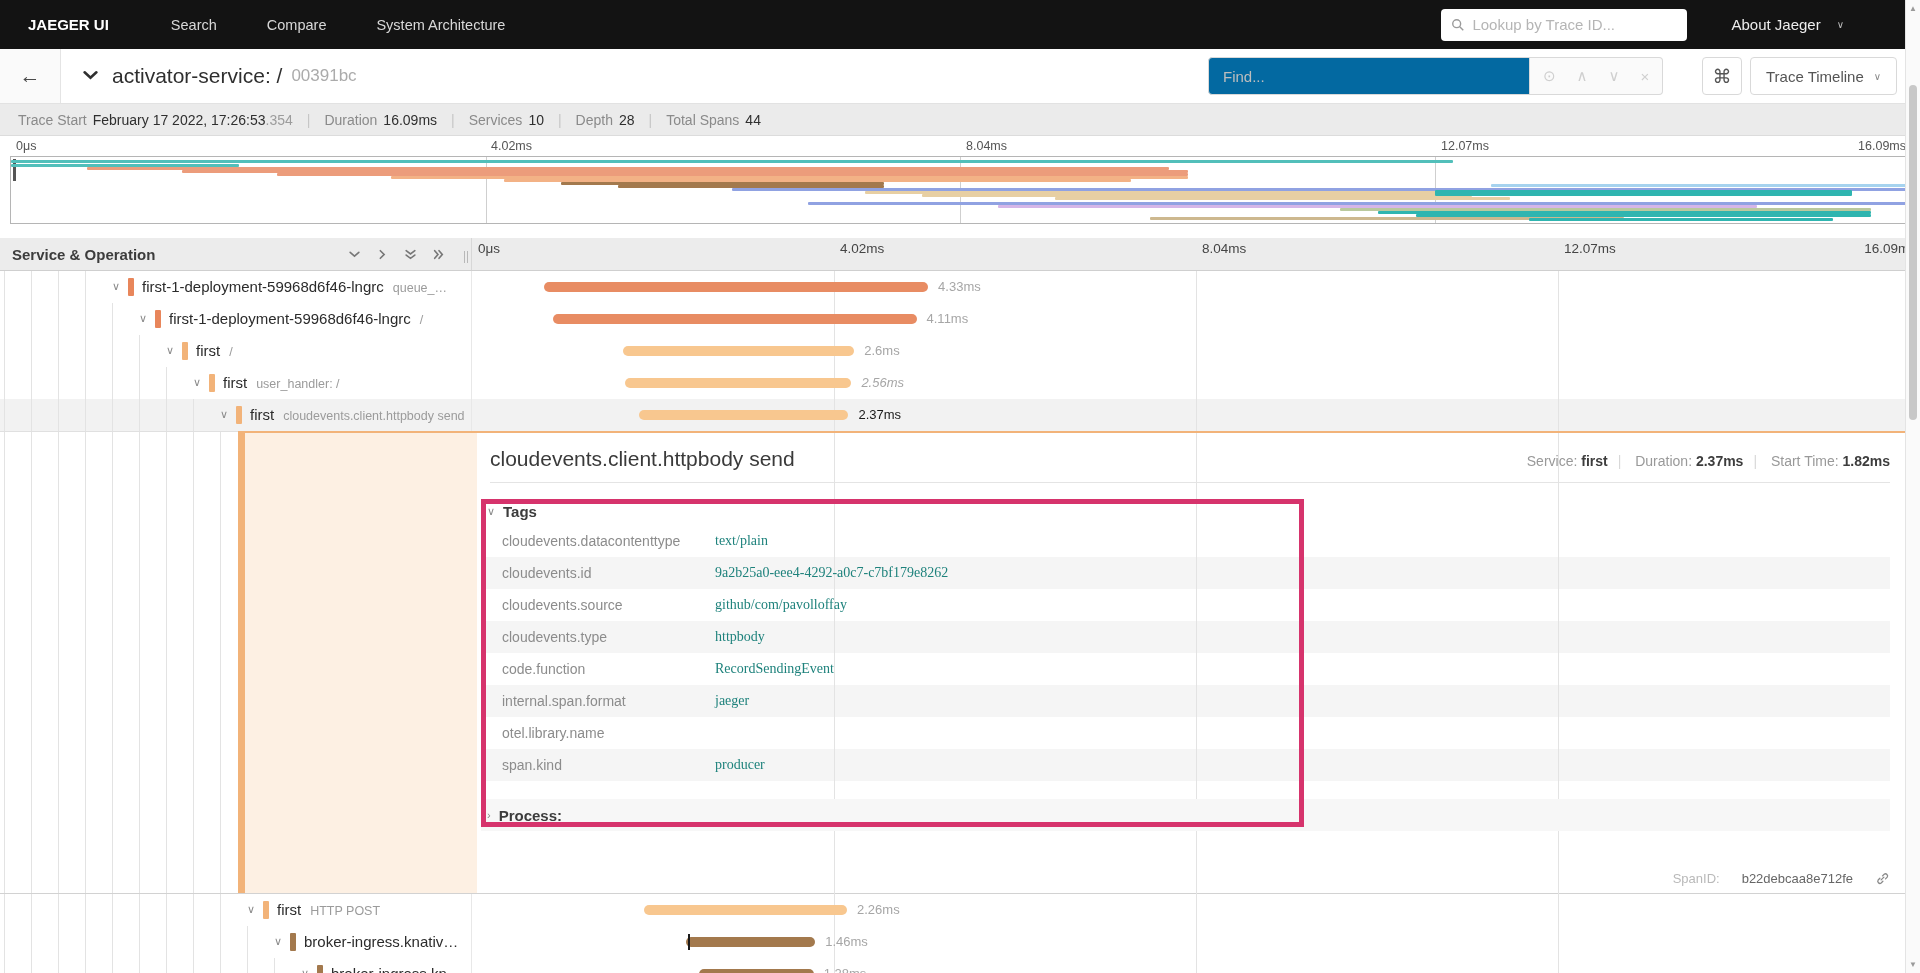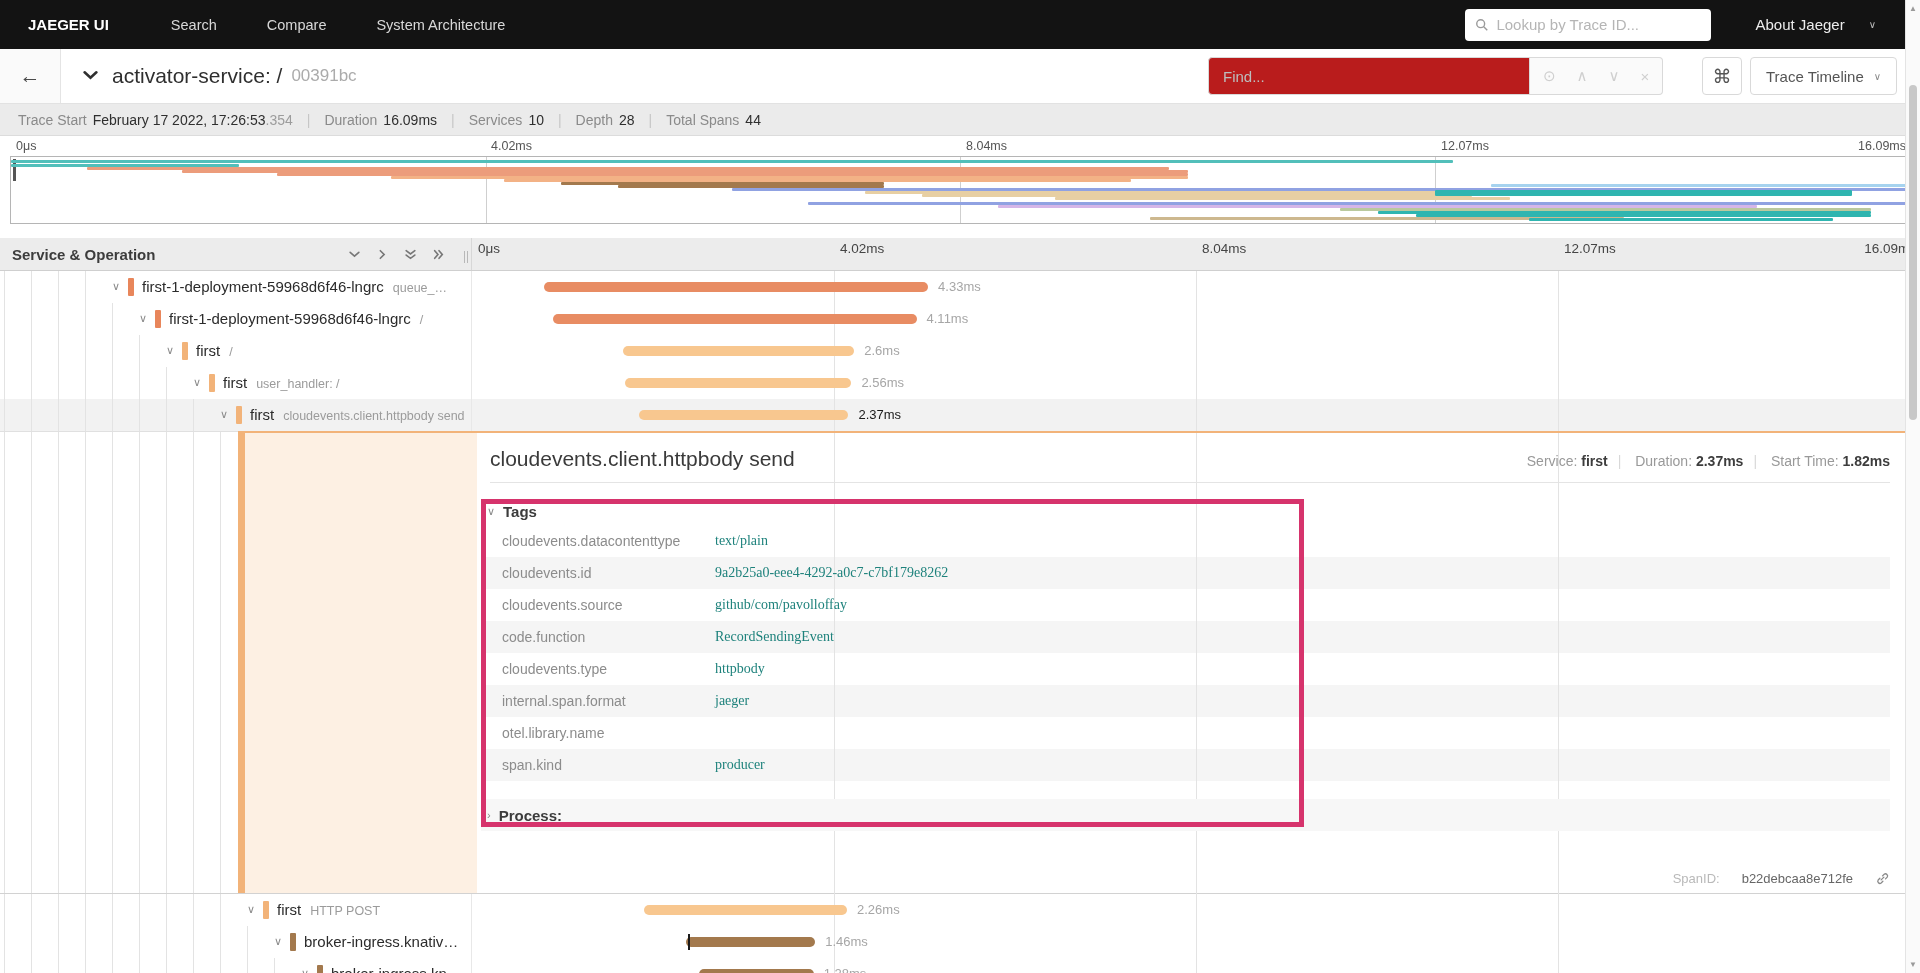--- a/index.html
+++ b/index.html
@@ -6,31 +6,31 @@
   body{width:1920px;height:973px;overflow:hidden;position:relative;background:#fff;
        font-family:"Liberation Sans",sans-serif;-webkit-font-smoothing:antialiased}
   
   .topbar{height:49px;background:#131313;display:flex;align-items:center;padding:0 0 0 28px;box-sizing:border-box}
   .brand{color:#fff;font-weight:bold;font-size:15px;margin-right:62px;white-space:nowrap}
   .nav-item{color:#d8d8d8;font-size:14.5px;margin-right:50px;white-space:nowrap}
   .nav-spacer{flex:1}
   .trace-lookup{width:246px;height:32px;background:#fff;border-radius:4px;display:flex;align-items:center;
                 padding:0 10px;box-sizing:border-box;margin-right:44px}
   .trace-lookup .ph{color:#b5b5b5;font-size:15px;margin-left:7px;white-space:nowrap}
-  .about{color:#ececec;font-size:15px;display:flex;align-items:center;gap:24px;margin-right:44px;white-space:nowrap}
+  .about{color:#ececec;font-size:15px;display:flex;align-items:center;gap:16px;margin-right:76px;white-space:nowrap}
   .caret{font-size:10px;color:#bbb}
   
   .trace-header{height:54px;display:flex;align-items:center;border-bottom:1px solid #e2e2e2;position:relative;background:#fff}
   .back-cell{width:61px;height:100%;background:#fafafa;border-right:1px solid #e4e4e4;display:flex;
              align-items:center;justify-content:center;font-size:21px;color:#4a4a4a;box-sizing:border-box}
   .th-chev{margin:0 14px 0 22px;color:#2f2f2f}
   .trace-title{font-size:21px;color:#2f2f2f;white-space:nowrap}
   .trace-id{color:#ababab;font-size:17px;margin-left:9px}
   .find-group{position:absolute;left:1208px;top:8px;height:38px;display:flex}
-  .find-input{width:322px;border:1px solid #d9d9d9;border-radius:4px 0 0 4px;background:#b91c1c;display:flex;
+  .find-input{width:322px;border:1px solid #d9d9d9;border-radius:4px 0 0 4px;background:#0369a1;display:flex;
               align-items:center;padding:0 14px;color:#bdbdbd;font-size:15px;box-sizing:border-box}
   .find-icons{border:1px solid #d9d9d9;border-left:0;border-radius:0 4px 4px 0;background:#fafafa;display:flex;
               align-items:center;padding:0 13px;gap:21px;color:#cfcfcf;font-size:15px}
   .cmd-btn{position:absolute;left:1702px;top:8px;width:40px;height:38px;border:1px solid #d9d9d9;border-radius:4px;
            display:flex;align-items:center;justify-content:center;font-size:19px;color:#555;box-sizing:border-box;background:#fff}
   .view-btn{position:absolute;left:1750px;top:8px;height:38px;border:1px solid #d9d9d9;border-radius:4px;display:flex;
             align-items:center;padding:0 15px;gap:10px;font-size:15px;color:#555;box-sizing:border-box;background:#fff}
   
   .meta-bar{height:32px;background:#ebebeb;border-bottom:1px solid #dcdcdc;display:flex;align-items:center;
             padding:0 18px;font-size:14px;box-sizing:border-box;white-space:nowrap}
@@ -295,21 +295,21 @@
       </div>
       <div class="span-row">
         <div class="name-cell">
           <div class="guides" style="width: 185px;"></div>
           <span class="row-chev" style="left: 193px;">∨</span>
           <span class="chip" style="left: 209px; background: rgb(242, 179, 121);"></span>
           <div class="row-text" style="padding-left: 223px;"><span>first</span><span class="row-op">user_handler: /</span></div>
         </div>
         <div class="bar-cell">
           <div class="bar" style="left: 10.6%; width: 15.6%; background: rgb(248, 199, 143);"></div>
-          <div class="bar-label" style="left: calc(26.2% + 10px);">2.56ms</div>
+          <div class="bar-label" style="left: calc(26.2% + 10px); font-style: italic;">2.56ms</div>
         </div>
       </div>
       <div class="span-row selected">
         <div class="name-cell">
           <div class="guides" style="width: 212px;"></div>
           <span class="row-chev" style="left: 220px;">∨</span>
           <span class="chip" style="left: 236px; background: rgb(242, 179, 121);"></span>
           <div class="row-text" style="padding-left: 250px;"><span>first</span><span class="row-op">cloudevents.client.httpbody send</span></div>
         </div>
         <div class="bar-cell">
@@ -348,26 +348,26 @@
           </div>
           <div class="tag-row">
             <span class="tag-key">cloudevents.id</span>
             <span class="tag-val">9a2b25a0-eee4-4292-a0c7-c7bf179e8262</span>
           </div>
           <div class="tag-row">
             <span class="tag-key">cloudevents.source</span>
             <span class="tag-val">github/com/pavolloffay</span>
           </div>
           <div class="tag-row">
+            <span class="tag-key">cloudevents.type</span>
+            <span class="tag-val">httpbody</span>
+          </div>
+          <div class="tag-row">
             <span class="tag-key">code.function</span>
             <span class="tag-val">RecordSendingEvent</span>
-          </div>
-          <div class="tag-row">
-            <span class="tag-key">cloudevents.type</span>
-            <span class="tag-val">httpbody</span>
           </div>
           <div class="tag-row">
             <span class="tag-key">internal.span.format</span>
             <span class="tag-val">jaeger</span>
           </div>
           <div class="tag-row">
             <span class="tag-key">otel.library.name</span>
           </div>
           <div class="tag-row">
             <span class="tag-key">span.kind</span>

